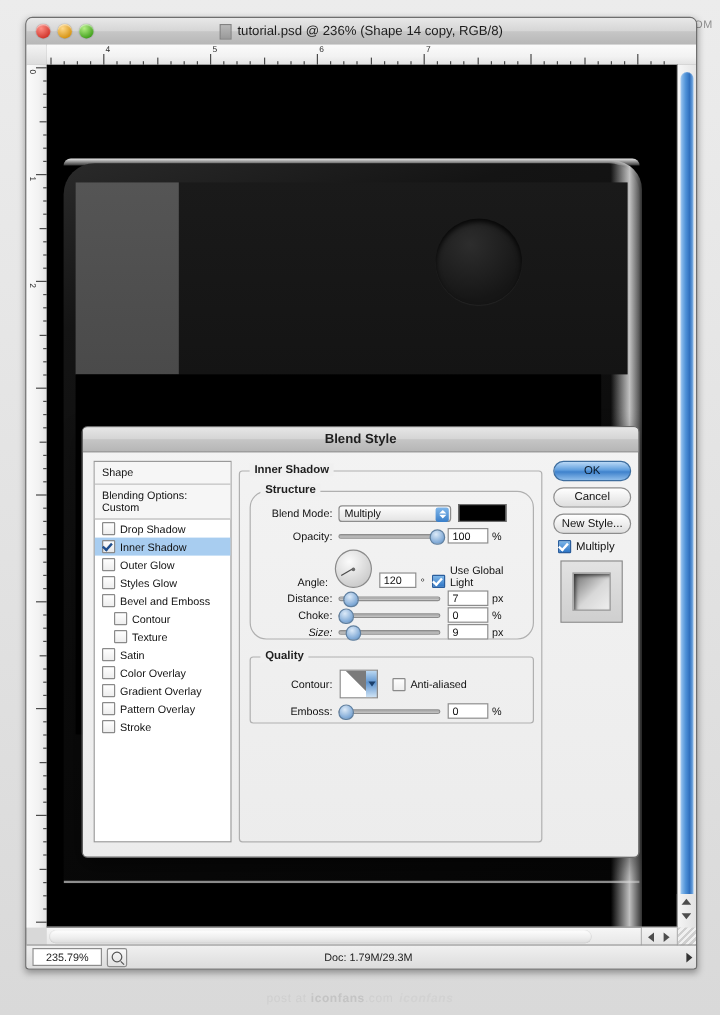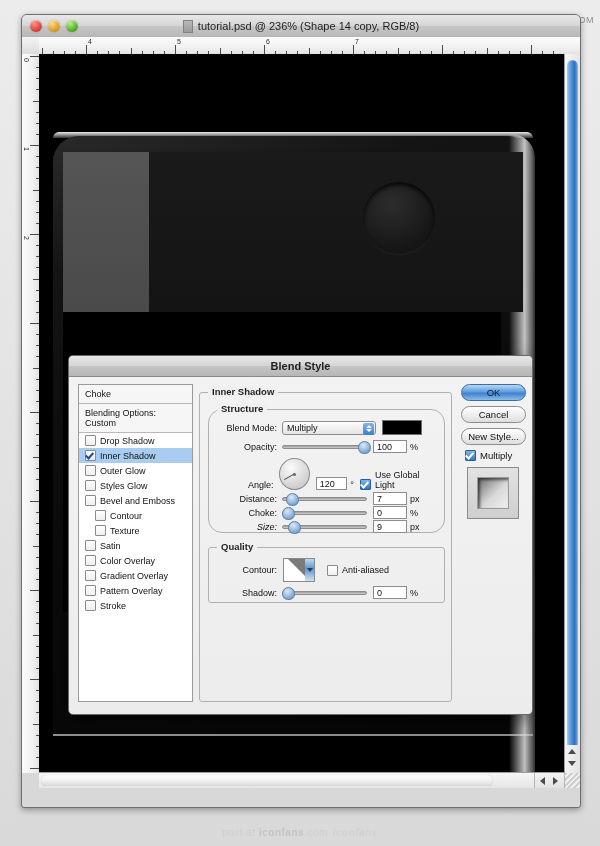--- a/index.html
+++ b/index.html
@@ -427,27 +427,37 @@
 
     <div class="sb-h">
       <div class="sb-h-thumb"></div>
     </div>
     <div class="sb-h-arrows">
       <span class="arrowh left"></span>
       <span class="arrowh right"></span>
     </div>
     <div class="grow-box"></div>
 
+    <div class="statusbar">
+      <div class="zoom-field">235.79%</div>
+      <div class="status-btn">
+          <span class="gl"></span>
+        </div>
+      <div class="doc-info">Doc: 1.79M/29.3M</div>
+      <div class="tri-btn">
+          <i></i>
+        </div>
+    </div>
   </div>
 
   <div class="ls-dialog">
     <div class="ls-title">Blend Style</div>
 
     <div class="styles-panel">
-      <div class="sp-head">Choke</div>
+      <div class="sp-head">Shape</div>
       <div class="sp-blend">
         <span>Blending Options: Custom</span>
       </div>
       <div id="styleRows">
           <div class="sp-row">
             <span class="cb"></span>
             <span>Drop Shadow</span>
           </div>
           <div class="sp-row sel">
             <span class="cb on"></span>
@@ -577,21 +587,21 @@
               <span class="fill"></span>
               <span class="drop">
                   <i></i>
                 </span>
             </span>
             <span class="cb" style="margin-left:12px;"></span>
             <span style="margin-left:4px;font-size:9px;">Anti-aliased</span>
           </div>
 
           <div class="frow" style="left:0;top:38px;width:229px;">
-            <span class="flabel" style="width:68px;">Shadow:</span>
+            <span class="flabel" style="width:68px;">Emboss:</span>
             <span class="slider" style="width:85px;margin-left:5px;">
               <span class="track"></span>
               <span class="thumb" style="left:0px;"></span>
             </span>
             <span class="numfield" style="width:34px;margin-left:6px;">0</span>
             <span class="unit">%</span>
           </div>
         </div>
       </div>
     </div>

